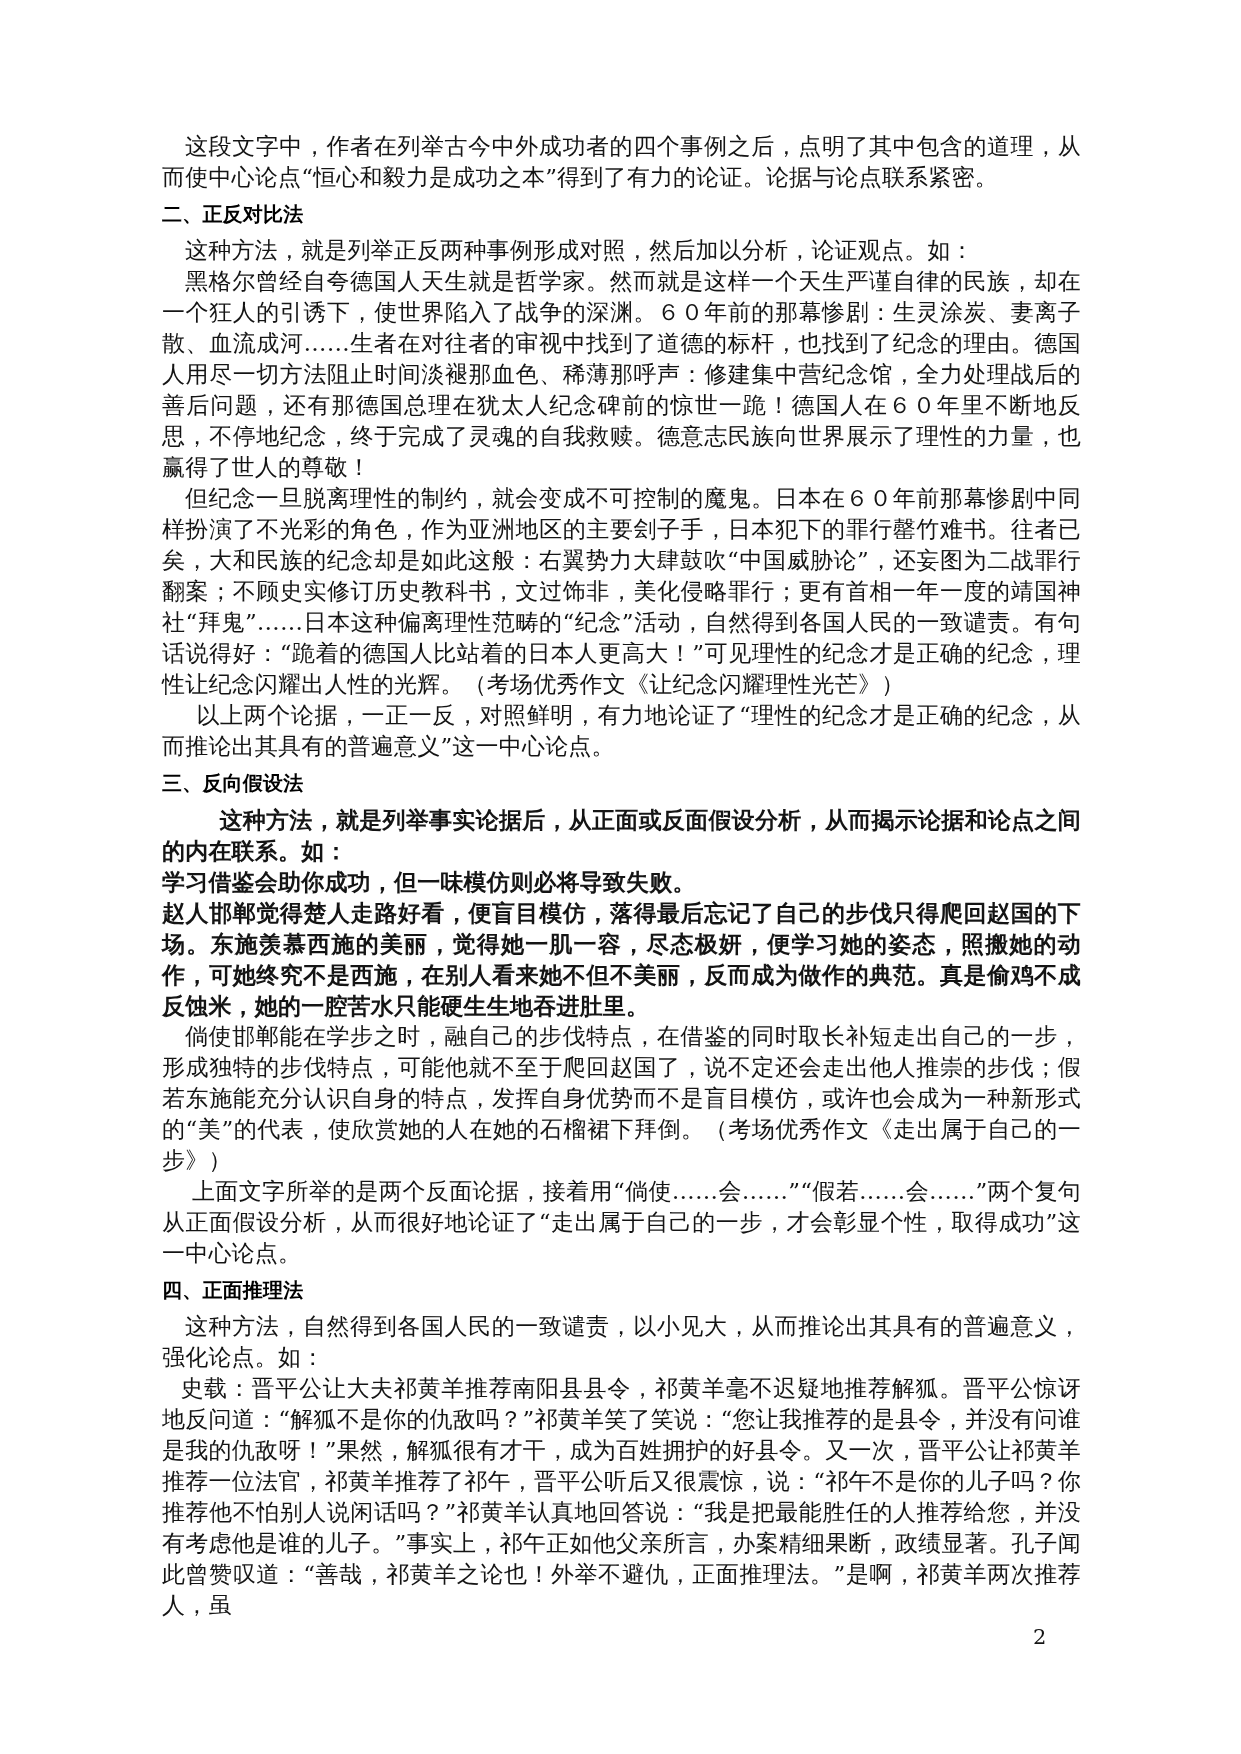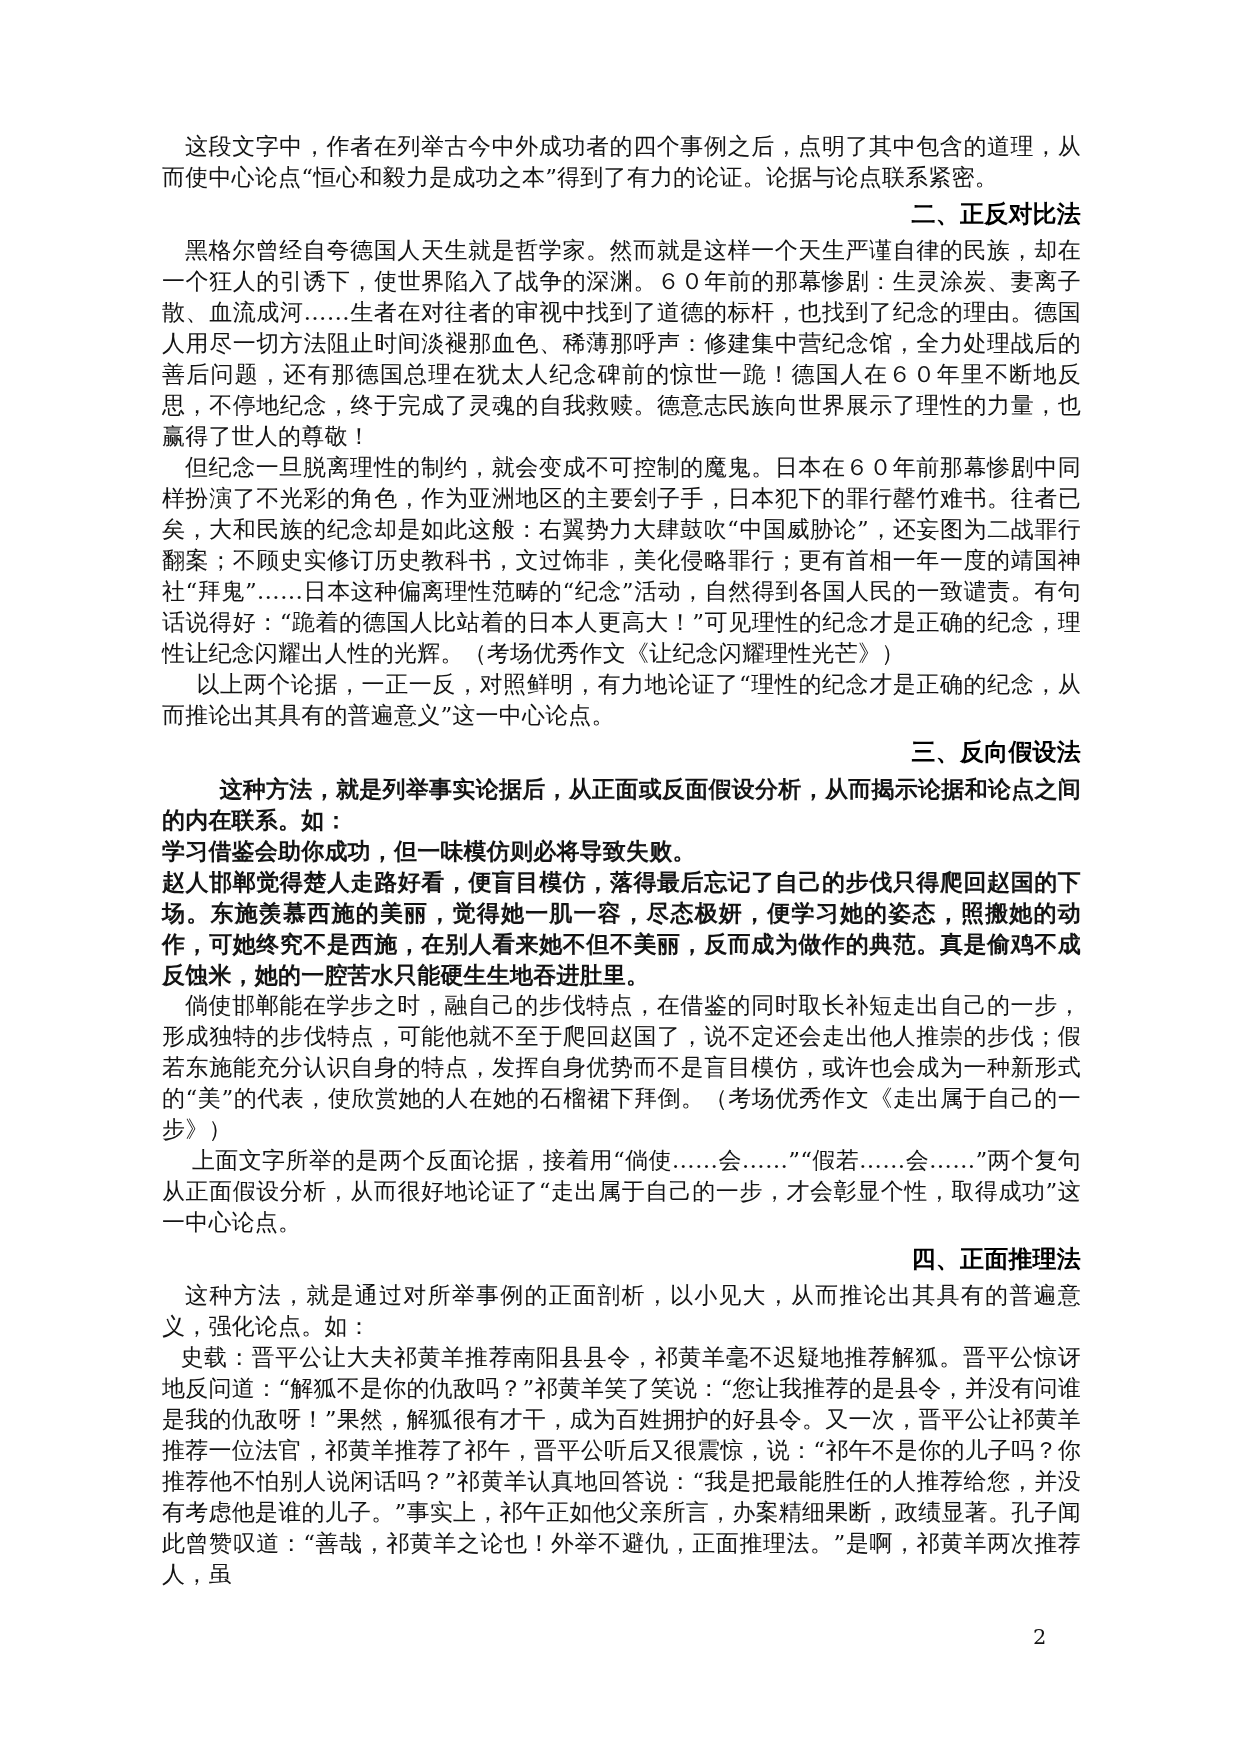--- a/index.html
+++ b/index.html
@@ -33,23 +33,23 @@
   .indent-0   { text-indent: 0; font-weight: bold; }
   .indent-07  { text-indent: 0.8em; }
   .indent-1   { text-indent: 1em; }
   .indent-13  { text-indent: 1.3em; }
   .indent-15  { text-indent: 1.5em; }
   .indent-25  { text-indent: 2.5em; font-weight: bold; }
   .heading {
     margin: 5px 0 4px 0;
     font-family: "DejaVu Sans", "Liberation Sans", sans-serif;
     font-weight: bold;
-    font-size: 24px;
+    font-size: 20px;
     line-height: 33px;
-    text-align: right;
+    text-align: left;
     color: #000000;
   }
   .page-number {
     position: absolute;
     left: 1033px;
     top: 1624px;
     font-size: 21px;
     line-height: 26px;
     font-family: "DejaVu Serif", "Liberation Serif", serif;
     color: #141414;
@@ -59,20 +59,21 @@
 <body>
 
 <div class="page">
 
   <div class="text-block">
 
     <p class="para indent-1">这段文字中，作者在列举古今中外成功者的四个事例之后，点明了其中包含的道理，从而使中心论点“恒心和毅力是成功之本”得到了有力的论证。论据与论点联系紧密。</p>
 
     <p class="para heading">二、正反对比法</p>
 
+    <p class="para indent-1">这种方法，就是列举正反两种事例形成对照，然后加以分析，论证观点。如：</p>
 
     <p class="para indent-1">黑格尔曾经自夸德国人天生就是哲学家。然而就是这样一个天生严谨自律的民族，却在一个狂人的引诱下，使世界陷入了战争的深渊。６０年前的那幕惨剧：生灵涂炭、妻离子散、血流成河……生者在对往者的审视中找到了道德的标杆，也找到了纪念的理由。德国人用尽一切方法阻止时间淡褪那血色、稀薄那呼声：修建集中营纪念馆，全力处理战后的善后问题，还有那德国总理在犹太人纪念碑前的惊世一跪！德国人在６０年里不断地反思，不停地纪念，终于完成了灵魂的自我救赎。德意志民族向世界展示了理性的力量，也赢得了世人的尊敬！</p>
 
     <p class="para indent-1">但纪念一旦脱离理性的制约，就会变成不可控制的魔鬼。日本在６０年前那幕惨剧中同样扮演了不光彩的角色，作为亚洲地区的主要刽子手，日本犯下的罪行罄竹难书。往者已矣，大和民族的纪念却是如此这般：右翼势力大肆鼓吹“中国威胁论”，还妄图为二战罪行翻案；不顾史实修订历史教科书，文过饰非，美化侵略罪行；更有首相一年一度的靖国神社“拜鬼”……日本这种偏离理性范畴的“纪念”活动，自然得到各国人民的一致谴责。有句话说得好：“跪着的德国人比站着的日本人更高大！”可见理性的纪念才是正确的纪念，理性让纪念闪耀出人性的光辉。（考场优秀作文《让纪念闪耀理性光芒》）</p>
 
     <p class="para indent-15">以上两个论据，一正一反，对照鲜明，有力地论证了“理性的纪念才是正确的纪念，从而推论出其具有的普遍意义”这一中心论点。</p>
 
     <p class="para heading">三、反向假设法</p>
 
     <p class="para indent-25">这种方法，就是列举事实论据后，从正面或反面假设分析，从而揭示论据和论点之间的内在联系。如：</p>
@@ -80,21 +81,21 @@
     <p class="para indent-0">学习借鉴会助你成功，但一味模仿则必将导致失败。</p>
 
     <p class="para indent-0">赵人邯郸觉得楚人走路好看，便盲目模仿，落得最后忘记了自己的步伐只得爬回赵国的下场。东施羡慕西施的美丽，觉得她一肌一容，尽态极妍，便学习她的姿态，照搬她的动作，可她终究不是西施，在别人看来她不但不美丽，反而成为做作的典范。真是偷鸡不成反蚀米，她的一腔苦水只能硬生生地吞进肚里。</p>
 
     <p class="para indent-1">倘使邯郸能在学步之时，融自己的步伐特点，在借鉴的同时取长补短走出自己的一步，形成独特的步伐特点，可能他就不至于爬回赵国了，说不定还会走出他人推崇的步伐；假若东施能充分认识自身的特点，发挥自身优势而不是盲目模仿，或许也会成为一种新形式的“美”的代表，使欣赏她的人在她的石榴裙下拜倒。（考场优秀作文《走出属于自己的一步》）</p>
 
     <p class="para indent-13">上面文字所举的是两个反面论据，接着用“倘使……会……”“假若……会……”两个复句从正面假设分析，从而很好地论证了“走出属于自己的一步，才会彰显个性，取得成功”这一中心论点。</p>
 
     <p class="para heading">四、正面推理法</p>
 
-    <p class="para indent-1">这种方法，就是通过对所举事例的正面剖析，以小见大，从而推论出其具有的普遍意义，强化论点。如：</p>
+    <p class="para indent-1">这种方法，自然得到各国人民的一致谴责，以小见大，从而推论出其具有的普遍意义，强化论点。如：</p>
 
     <p class="para indent-07">史载：晋平公让大夫祁黄羊推荐南阳县县令，祁黄羊毫不迟疑地推荐解狐。晋平公惊讶地反问道：“解狐不是你的仇敌吗？”祁黄羊笑了笑说：“您让我推荐的是县令，并没有问谁是我的仇敌呀！”果然，解狐很有才干，成为百姓拥护的好县令。又一次，晋平公让祁黄羊推荐一位法官，祁黄羊推荐了祁午，晋平公听后又很震惊，说：“祁午不是你的儿子吗？你推荐他不怕别人说闲话吗？”祁黄羊认真地回答说：“我是把最能胜任的人推荐给您，并没有考虑他是谁的儿子。”事实上，祁午正如他父亲所言，办案精细果断，政绩显著。孔子闻此曾赞叹道：“善哉，祁黄羊之论也！外举不避仇，正面推理法。”是啊，祁黄羊两次推荐人，虽</p>
 
   </div>
 
   <div class="page-number">2</div>
 
 </div>
 
 </body></html>

